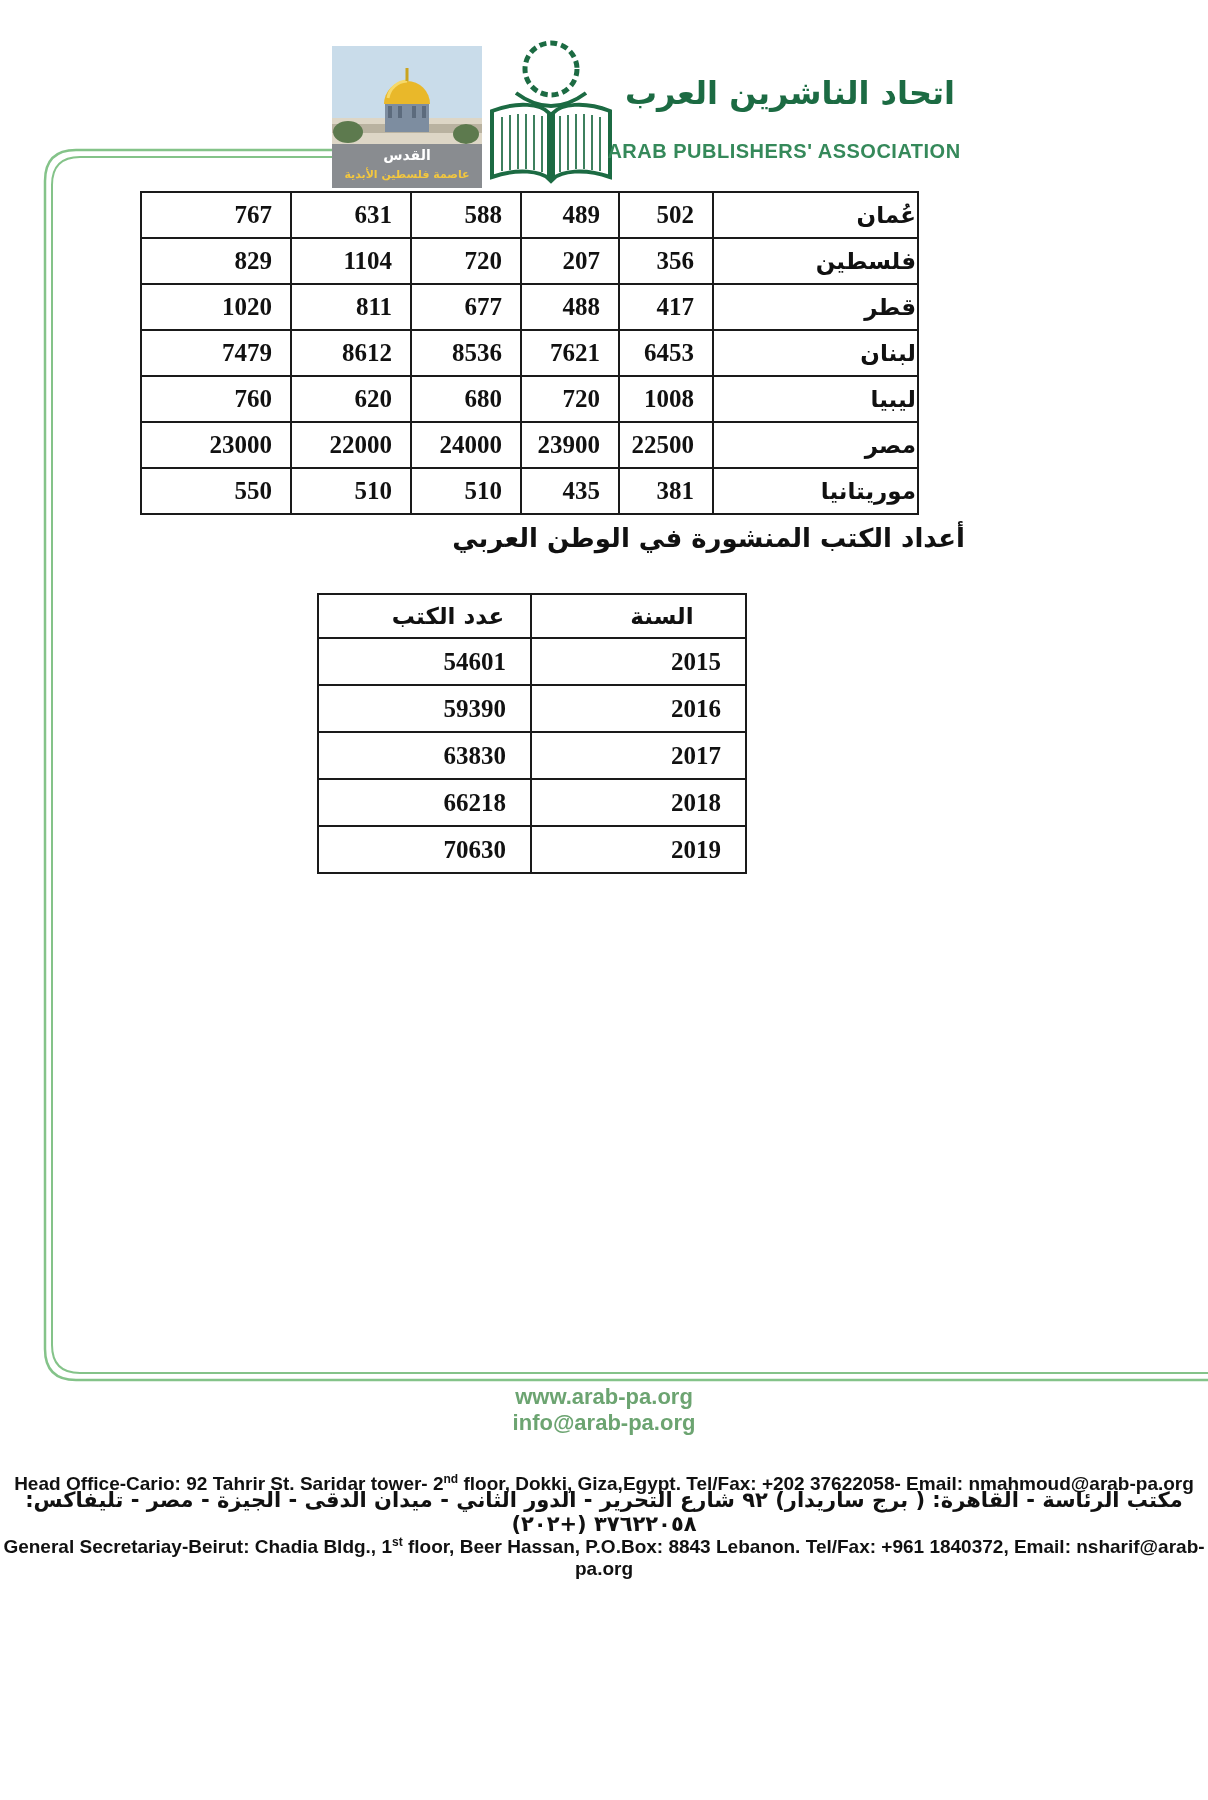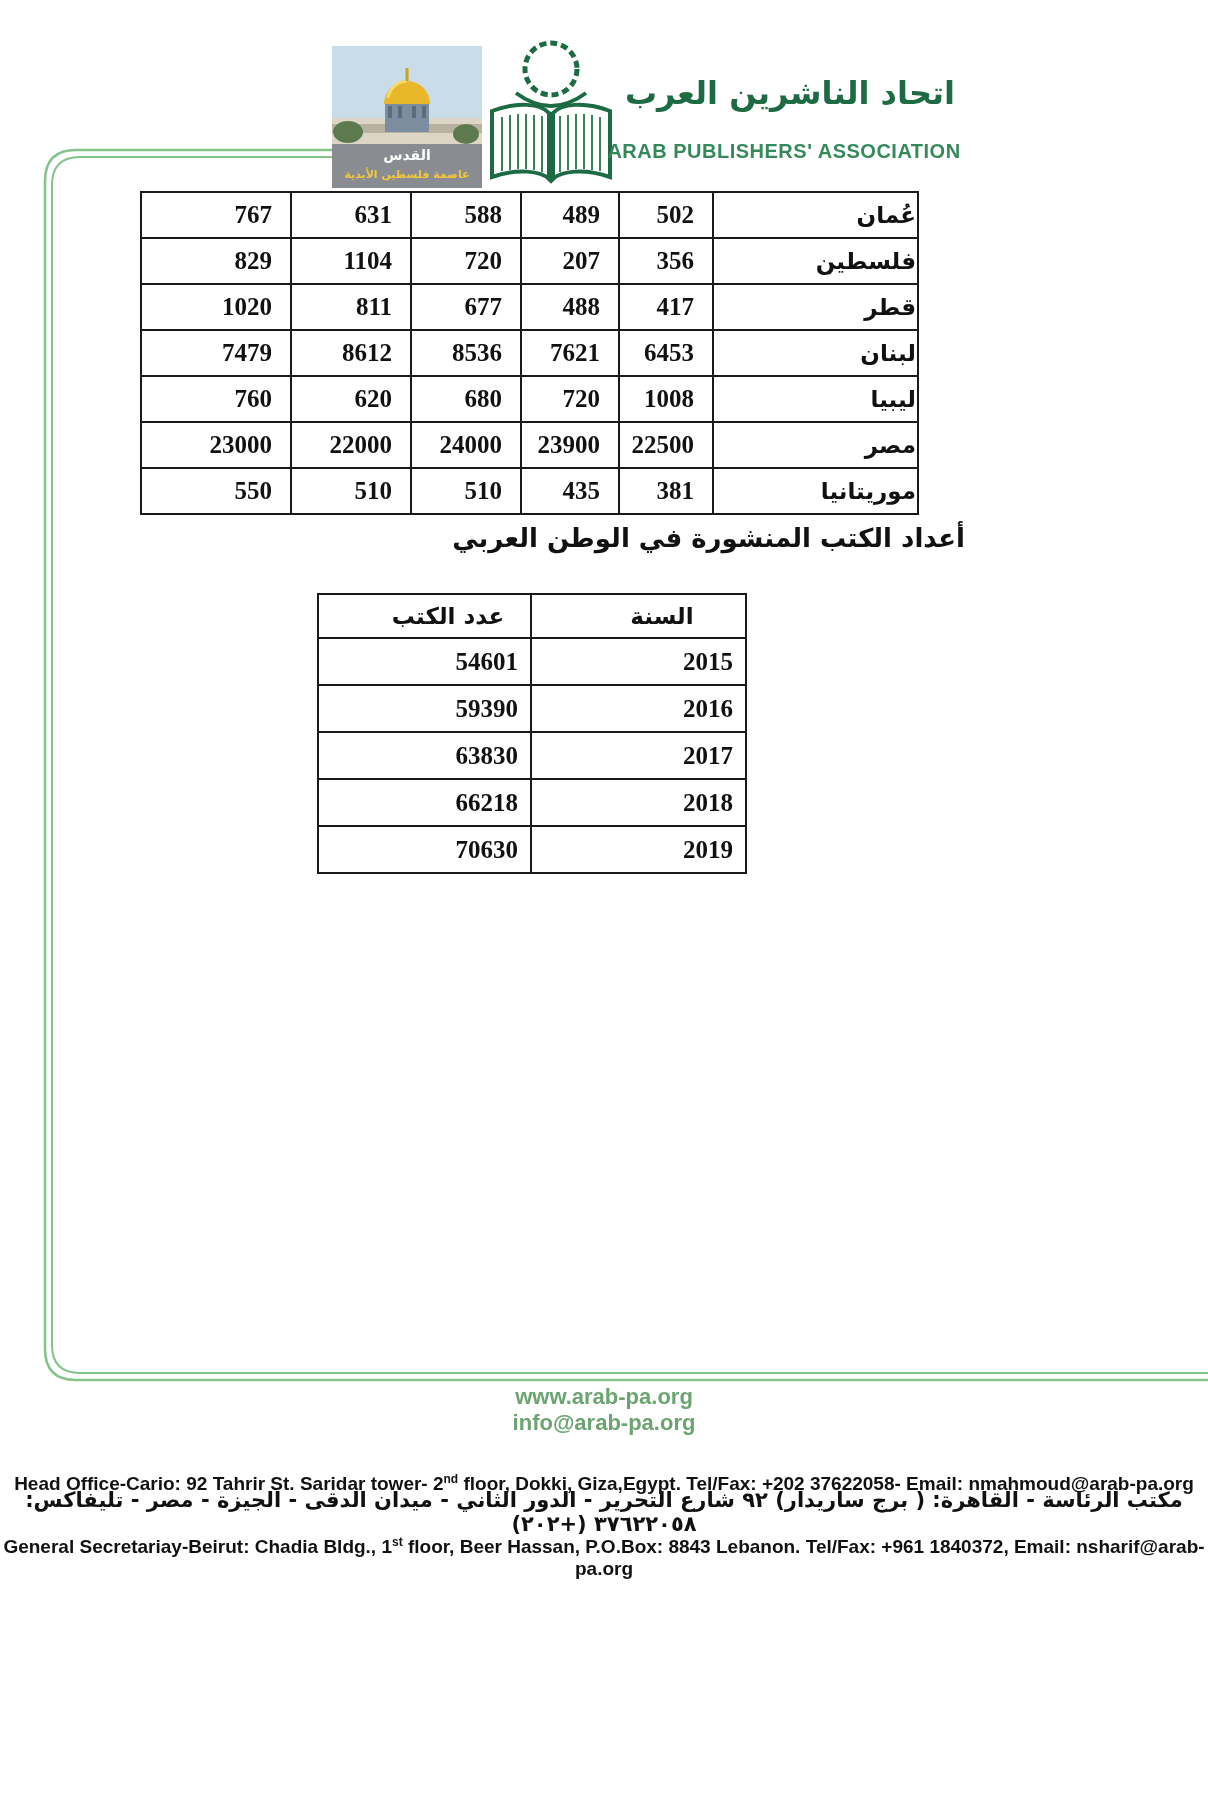--- a/index.html
+++ b/index.html
@@ -47,21 +47,21 @@
   
   .t2 { position:absolute; left:317px; top:593px; width:428px; direction:rtl; }
   .t2 th {
     border:2px solid #1a1a1a; height:40px;
     font-family:"DejaVu Sans", sans-serif; font-weight:bold; font-size:23px;
     text-align:center; direction:rtl;padding-left:48px;
   }
   .t2 td {
     border:2px solid #1a1a1a; height:43px;
     font-family:"Liberation Serif", serif; font-weight:bold; font-size:25px;
-    text-align:right; padding-right:12px; vertical-align:middle;
+    text-align:right; padding-right:24px; vertical-align:middle;
   }
 
   
   .fline { position:absolute; left:0; width:100%; text-align:center; }
   .f-web   { top:1384px; font-weight:bold; font-size:22px; color:#6ca471; }
   .f-email { top:1410px; font-weight:bold; font-size:22px; color:#6ca471; }
   .f-ar {
     font-family:"DejaVu Sans", sans-serif; font-weight:bold; font-size:21px;
     direction:rtl; color:#111;
   }

